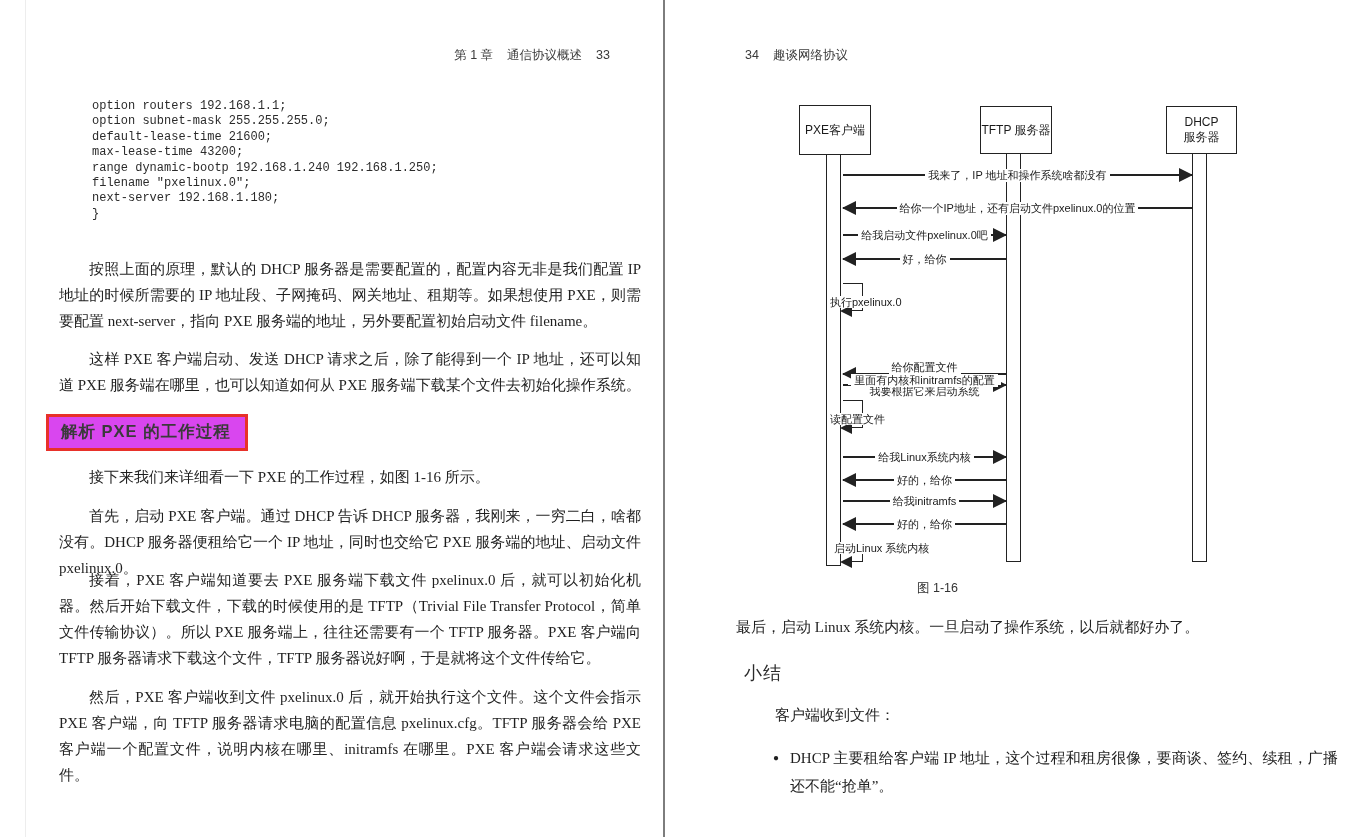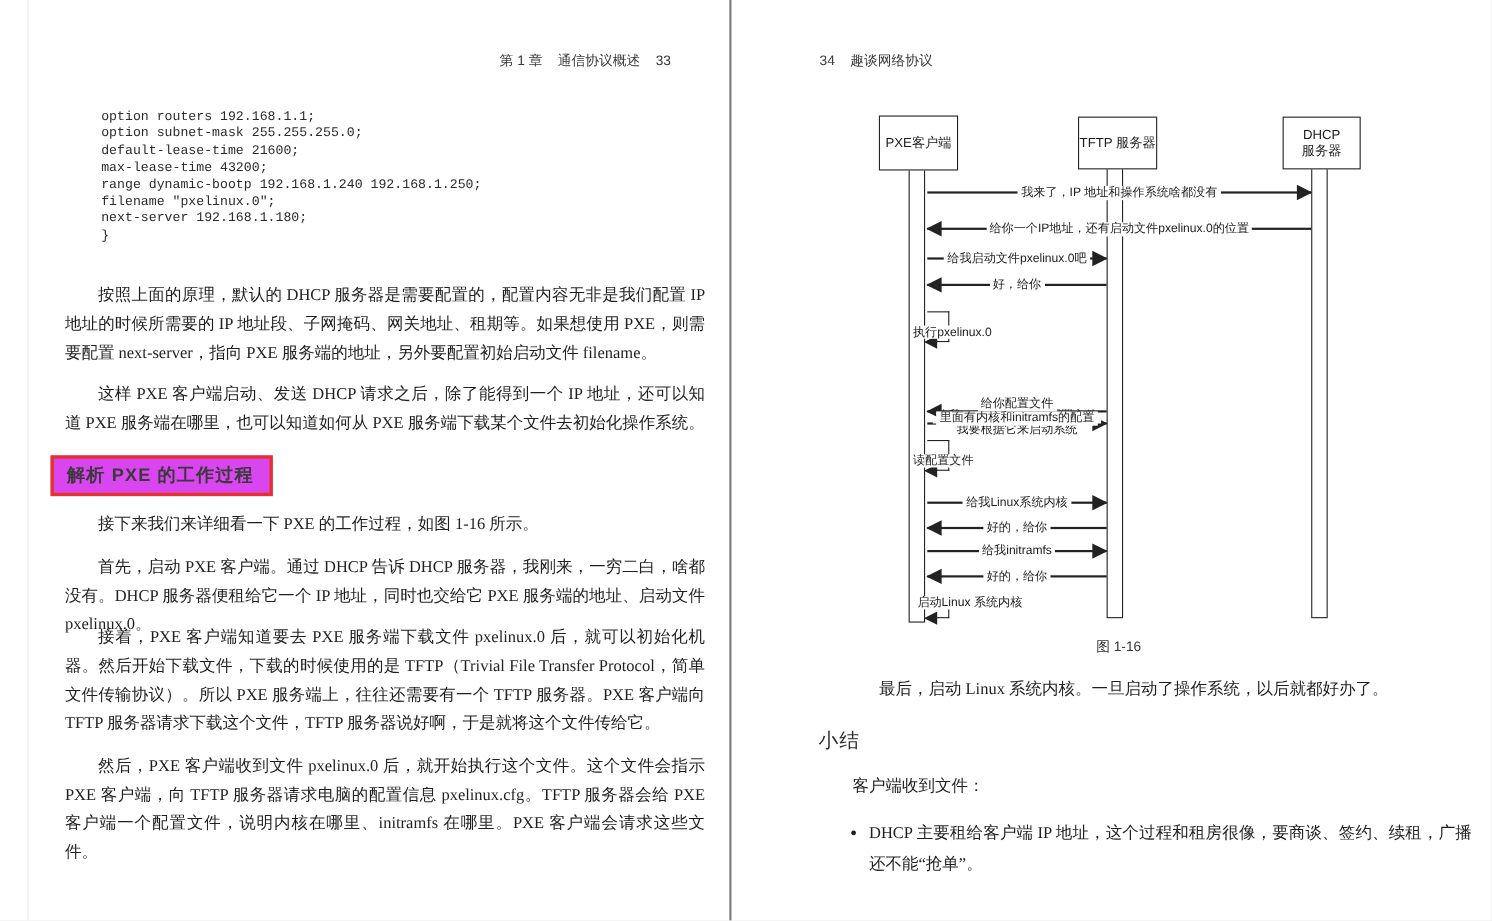--- a/index.html
+++ b/index.html
@@ -55,21 +55,21 @@
   .arr{position:absolute;width:0;height:0;border-top:7px solid transparent;border-bottom:7px solid transparent;}
   .arr-r{right:-1px;top:2.5px;border-left:14px solid #222;}
   .arr-l{left:-1px;top:2.5px;border-right:14px solid #222;}
   .msg2l .arr-r,.msg2l .arr-l{top:9.5px;}
   .selfloop{position:absolute;width:20px;border:1.6px solid #222;border-left:none;background:transparent;}
   .selfloop .arr{border-top:6px solid transparent;border-bottom:6px solid transparent;
                  border-right:12px solid #222;left:-3px;top:auto;bottom:-7px;}
   .selflabel{position:absolute;z-index:3;}
   .selflabel span{background:#fff;padding:0 2px;white-space:nowrap;
         font-family:"Liberation Sans","DejaVu Sans",sans-serif;font-size:11px;color:#1b1b1b;}
-  .fig-caption{position:absolute;left:917px;top:580px;width:200px;text-align:center;
+  .fig-caption{position:absolute;left:917px;top:580px;width:200px;
         font-family:"Liberation Sans","DejaVu Sans",sans-serif;font-size:12.5px;color:#333;}
 </style>
 </head>
 <body>
 
 <div class="canvas">
   <div class="edge-line"></div>
   <div class="page-divider"></div>
 
   <div class="running-head" style="left:330px;top:47px;width:280px;text-align:right;">
@@ -212,21 +212,21 @@
     <div class="selflabel" style="left:832px;top:538px;">
       <span>启动Linux 系统内核</span>
     </div>
     <div class="selfloop" style="left:843px;top:551px;height:11px;">
       <div class="arr"></div>
     </div>
 
     <div class="fig-caption">图 1-16</div>
   </div>
 
-  <div class="para" style="left:769px;top:614px;width:580px;">最后，启动 Linux 系统内核。一旦启动了操作系统，以后就都好办了。</div>
+  <div class="para" style="left:706px;top:614px;width:580px;">最后，启动 Linux 系统内核。一旦启动了操作系统，以后就都好办了。</div>
 
   <div class="sub-heading" style="left:744px;top:661px;">小结</div>
 
   <div class="para" style="left:745px;top:702px;width:580px;">客户端收到文件：</div>
 
   <div class="bullet-item" style="left:773px;top:744px;">
     <span class="dot">●</span><span>DHCP 主要租给客户端 IP 地址，这个过程和租房很像，要商谈、签约、续租，广播还不能“抢单”。</span>
   </div>
 </div>
 

